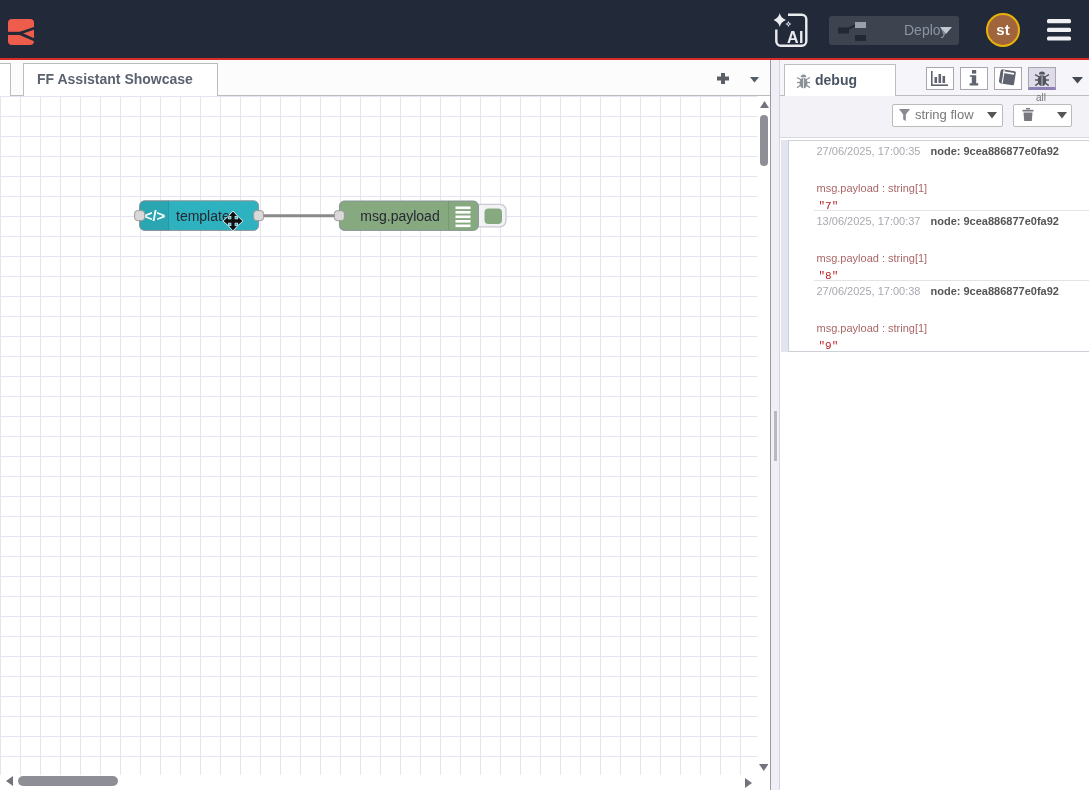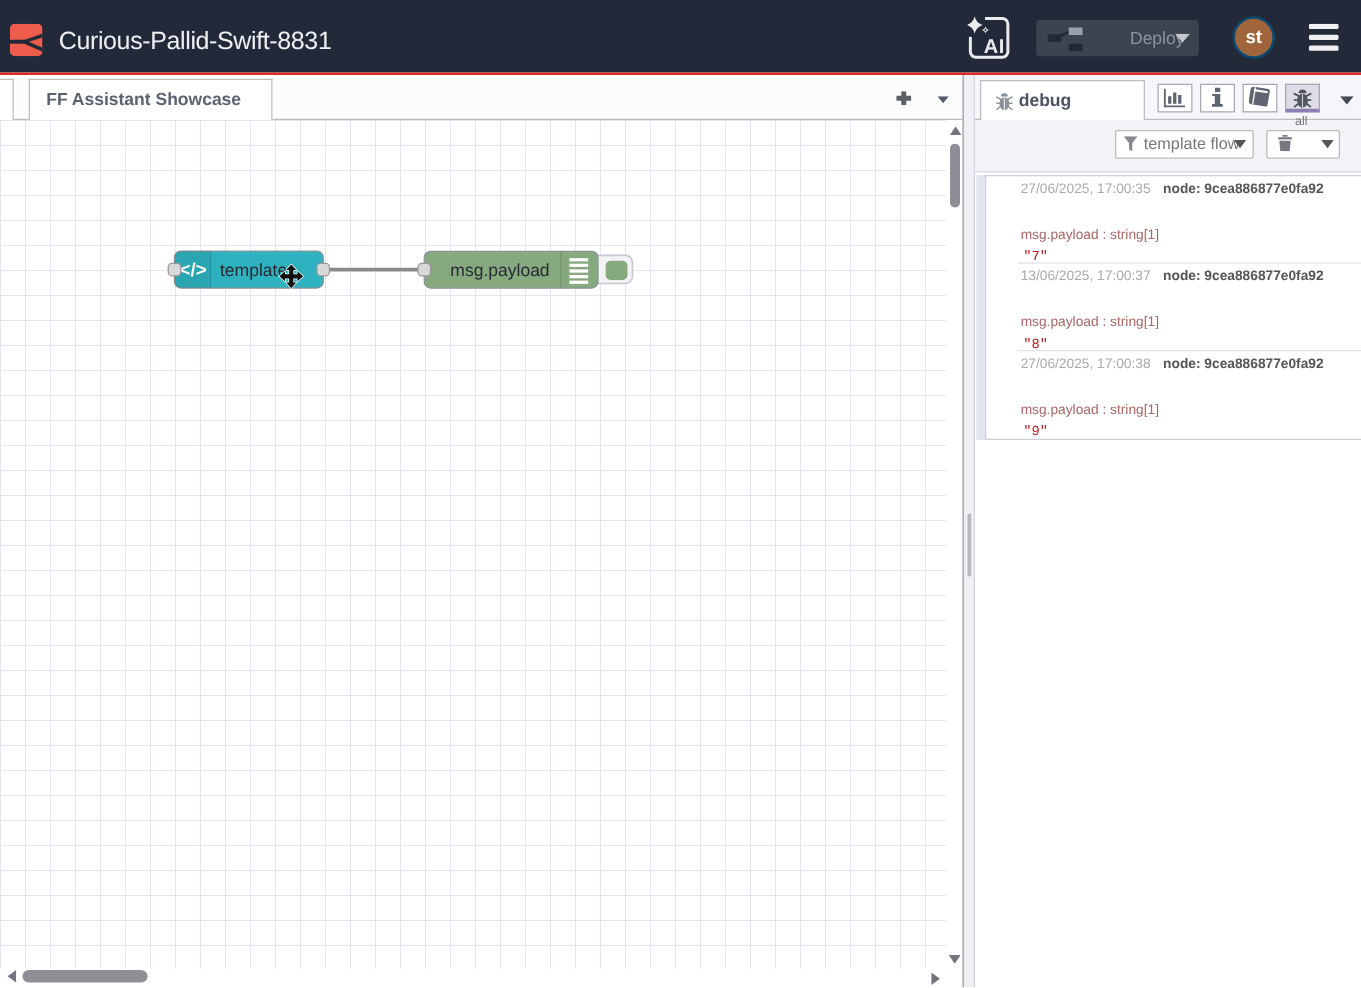--- a/index.html
+++ b/index.html
@@ -6,21 +6,21 @@
   html,body { width:1089px; height:790px; overflow:hidden; font-family:"Liberation Sans", sans-serif; }
   #page { position:relative; width:1089px; height:790px; background:#fff; overflow:hidden; }
   .abs { position:absolute; }
 
   
   #header { left:0; top:0; width:1089px; height:57.5px; background:#222a39; }
   #redline { left:0; top:57.5px; width:1089px; height:2.8px; background:#d92b28; }
   #title { left:47px; top:22px; color:#eef0f4; font-size:20px; letter-spacing:-0.3px; }
   #deploybtn { left:829px; top:16px; width:130px; height:29px; background:#3d4450; border-radius:3px; }
   #deploytxt { left:879px; top:22px; color:#8b94a3; font-size:14px;margin-left:25px; }
-  #avatar { left:986px; top:13px; width:34px; height:34px; border-radius:50%; background:#a1653e; border:2px solid #0c4a6e; color:#fff; font-size:15px; font-weight:bold; text-align:center; line-height:30px; }
+  #avatar { left:986px; top:13px; width:34px; height:34px; border-radius:50%; background:#a1653e; border:2px solid #eab308; color:#fff; font-size:15px; font-weight:bold; text-align:center; line-height:30px; }
 
   
   #tabbar { left:0; top:60px; width:780px; height:36px; background:#fcfcfd; border-bottom:1px solid #bdbdbd; }
   #tabfrag { left:-30px; top:63px; width:41px; height:33px; background:#fff; border:1px solid #bdbdbd; border-bottom:none; }
   #maintab { left:23px; top:63px; width:195px; height:33px; background:#fff; border:1px solid #bdbdbd; border-bottom:none; color:#5b6270; font-size:14px; font-weight:bold; line-height:31px; padding-left:13px; }
 
   
   #canvas { left:0; top:96px; width:757px; height:679px; background:#fff;
     background-image: linear-gradient(to right, #e5e5f1 1px, transparent 1px), linear-gradient(to bottom, #e5e5f1 1px, transparent 1px);
     background-size:20px 20px; }
@@ -32,21 +32,21 @@
   #htrack { left:0; top:775px; width:757px; height:15px; background:#fff; }
   #hthumb { left:18px; top:776px; width:100px; height:10px; border-radius:5px; }
 
   
   #sep { left:770px; top:60px; width:10px; height:730px; background:#efeff5; border-left:1.5px solid #9a9aa4; border-right:1px solid #d4d4de; }
   #grip { left:773.5px; top:411px; width:3px; height:50px; background:#b9b9c2; }
 
   
   #sidebar { left:780px; top:60px; width:309px; height:730px; background:#fff; }
   #sbtabrow { left:780px; top:60px; width:309px; height:36px; background:#f6f6fa; border-bottom:1px solid #bdbdbd; }
-  #debugtab { left:784px; top:64px; width:132px; height:32px; background:#fff; border:1px solid #bdbdbd; border-bottom:none; }
+  #debugtab { left:784px; top:64px; width:112px; height:32px; background:#fff; border:1px solid #bdbdbd; border-bottom:none; }
   #debugtab span { position:absolute; left:30px; top:7px; font-size:14px; font-weight:bold; color:#4a5462; }
   .sbbtn { top:67px; height:23px; background:#fff; border:1px solid #a7a7af; }
   #btn-bug { background:#dfdbe9; border-bottom:3px solid #8c80b4; }
   #sbtoolbar { left:780px; top:96px; width:309px; height:42px; background:#f2f2f7; border-bottom:1px solid #d8d8e0; }
   .toolbtn { top:104px; height:23px; background:#fff; border:1px solid #bbb; border-radius:2px; color:#777; font-size:13px; }
 
   
   #lgutter { left:780.5px; top:140px; width:7px; height:212px; background:#e2e4ee; }
   #rgutter { left:1085px; top:140px; width:4px; height:212px; background:#efeff5; }
   #msgbox { left:787.5px; top:140px; width:311px; height:212px; background:#fff; border:1px solid #cfcfd7;padding-left:25px; }
@@ -65,21 +65,20 @@
   <div class="abs" id="header"></div>
   <div class="abs" id="redline"></div>
   <svg class="abs" style="left:8px;top:19px" width="26" height="26" viewBox="0 0 26 26">
     <rect x="0" y="0" width="26" height="26" rx="4" fill="#ee5c4c"></rect>
     <g stroke="#222a39" fill="none">
       <line x1="-1" y1="14.4" x2="14" y2="14.4" stroke-width="3.2"></line>
       <line x1="12.2" y1="14" x2="27" y2="9.1" stroke-width="2.7"></line>
       <line x1="12.2" y1="14.7" x2="27" y2="21.2" stroke-width="2.9"></line>
     </g>
   </svg>
-  <div class="abs" id="title">Curious-Pallid-Swift-8831</div>
 
   <svg class="abs" style="left:774px;top:12px" width="36" height="36" viewBox="0 0 36 36">
     <rect x="2.3" y="2.8" width="30" height="31" rx="4.5" fill="none" stroke="#e9ebef" stroke-width="2.4"></rect>
     <rect x="0" y="0" width="14" height="17.5" fill="#222a39"></rect>
     <path d="M5.7 0.9 Q 6.7 6 12 7.9 Q 6.7 9.8 5.7 14.9 Q 4.7 9.8 -0.6 7.9 Q 4.7 6 5.7 0.9 Z" fill="#eceef2"></path>
     <path d="M14.4 8.9 Q 14.9 11.4 17.4 11.9 Q 14.9 12.4 14.4 14.9 Q 13.9 12.4 11.4 11.9 Q 13.9 11.4 14.4 8.9 Z" fill="#eceef2"></path>
     <path d="M14.4 10.9 L 15.4 11.9 L 14.4 12.9 L 13.4 11.9 Z" fill="#222a39"></path>
     <text x="21.5" y="30.5" font-size="16" font-weight="bold" fill="#e9ebef" text-anchor="middle" font-family="Liberation Sans" letter-spacing="0.5">AI</text>
   </svg>
 
@@ -232,21 +231,21 @@
   </svg>
   <svg class="abs" style="left:1071.5px;top:77px" width="11" height="7" viewBox="0 0 11 7">
       <path d="M0 0 H11 L5.5 6.5 Z" fill="#454a52"></path>
     </svg>
 
   <div class="abs" id="sbtoolbar"></div>
   <div class="abs toolbtn" style="left:891.5px;width:111.5px"></div>
   <svg class="abs" style="left:899px;top:109px" width="11" height="12" viewBox="0 0 11 12">
       <path d="M0 0 H11 L6.8 5.5 V12 L4.2 10.5 V5.5 Z" fill="#888890"></path>
     </svg>
-  <div class="abs" style="left:915px;top:107px;font-size:13px;color:#777">template flow</div>
+  <div class="abs" style="left:915px;top:107px;font-size:13px;color:#777">string flow</div>
   <svg class="abs" style="left:987px;top:112px" width="10" height="7" viewBox="0 0 10 7">
       <path d="M0 0 H10 L5 6.5 Z" fill="#555"></path>
     </svg>
   <div class="abs toolbtn" style="left:1013.4px;width:58.6px"></div>
   <svg class="abs" style="left:1022px;top:108px" width="12" height="13" viewBox="0 0 12 13">
     <g fill="#77777f">
       <rect x="0.5" y="1.8" width="11" height="1.7"></rect>
       <rect x="4" y="0" width="4" height="1.4"></rect>
       <path d="M1.5 4.5 h9 l-0.7 8.5 h-7.6 Z"></path>
     </g>

